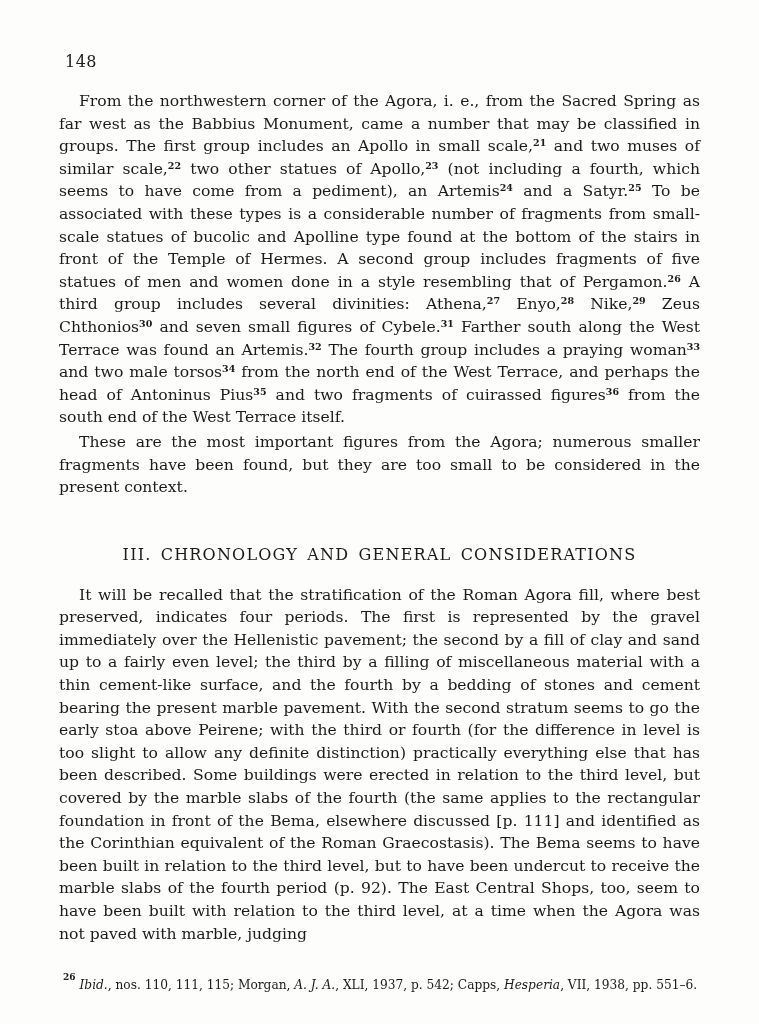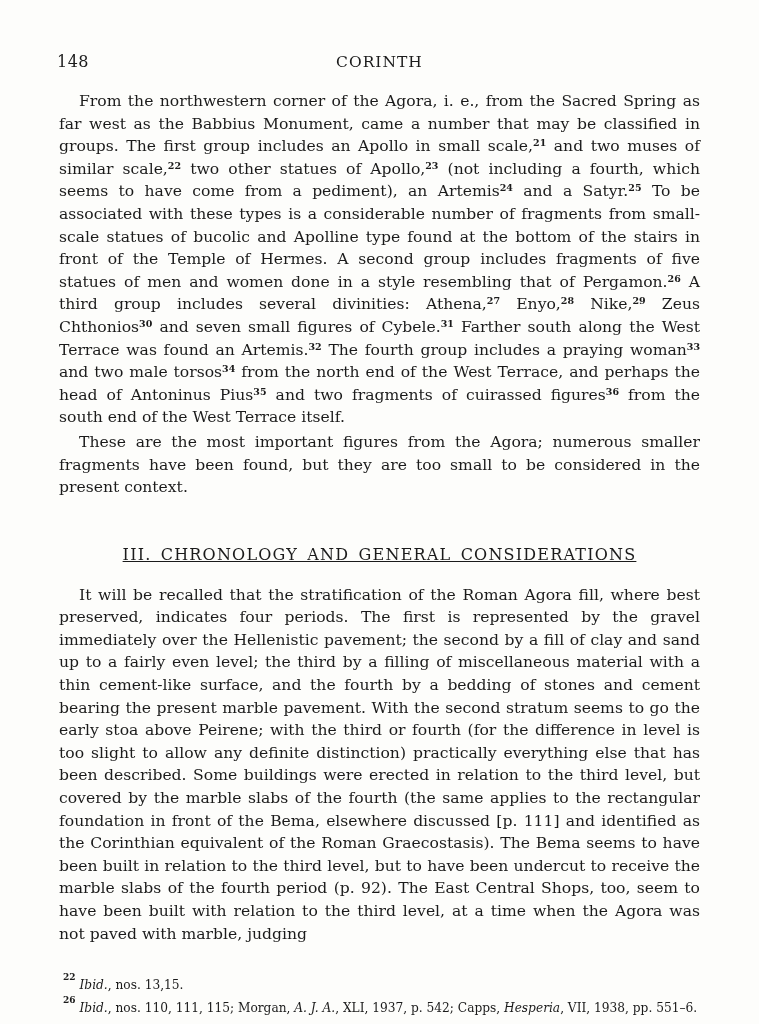--- a/index.html
+++ b/index.html
@@ -9,21 +9,21 @@
     height: 1024px;
     margin: 0 auto;
     background: #fdfdfb;
     box-sizing: border-box;
     padding: 52px 57px 0 57px;
     font-family: "DejaVu Serif", serif;
     color: #1b1b1b;
     overflow: hidden;
   }
   .pagehead { position: relative; height: 20px; margin-bottom: 18px; }
-  .pagenum  { position: absolute; left: 0; top: 0; font-size: 16px; letter-spacing: 0.5px; }
+  .pagenum  { position: absolute; left: 8px; top: 0; font-size: 16px; letter-spacing: 0.5px; }
   .runhead  { position: absolute; left: 0; right: 0; top: 1px; text-align: center;
               font-size: 15.5px; letter-spacing: 1px; }
   .bodytext p {
     margin: 2px;
     text-indent: 20px;
     text-align: justify;
     font-size: 15.6px;
     line-height: 22.6px;
   }
   sup.ref {
@@ -35,21 +35,20 @@
     font-weight: 700;
     letter-spacing: 0;
   }
   .secheading {
     margin: 46px 0 20px 0;
     text-align: center;
     font-weight: 400;
     font-size: 16px;
     letter-spacing: 1.2px;
     word-spacing: 3px;
-    text-decoration: underline;
   }
   .footnotes { margin-top: 27px; font-size: 12.2px; line-height: 19px; }
   .fn-row { display: flex; }
   .fn { white-space: nowrap; box-sizing: border-box; }
   .fn:first-child { padding-left: 6px; }
   .fn-row.two  .fn:nth-child(1) { width: 348px; flex: none; }
   .fn-row.two  .fn:nth-child(2) { flex: 1; }
   .fn-row.three .fn:nth-child(1) { width: 348px; flex: none; }
   .fn-row.three .fn:nth-child(2) { width: 150px; flex: none; }
   .fn-row.three .fn:nth-child(3) { flex: 1; }
@@ -61,35 +60,33 @@
     top: -4px;
     margin-right: 4px;
   }
 </style>
 </head>
 <body>
 
 <div class="page">
   <div class="pagehead">
     <span class="pagenum">148</span>
-    <span class="runhead">CORINTH</span>
   </div>
 
   <div class="bodytext">
       <p><span>From the northwestern corner of the Agora, i. e., from the Sacred Spring as far west as the Babbius Monument, came a number that may be classified in groups. The first group includes an Apollo in small scale,</span><sup class="ref">21</sup><span> and two muses of similar scale,</span><sup class="ref">22</sup><span> two other statues of Apollo,</span><sup class="ref">23</sup><span> (not including a fourth, which seems to have come from a pediment), an Artemis</span><sup class="ref">24</sup><span> and a Satyr.</span><sup class="ref">25</sup><span> To be associated with these types is a considerable number of fragments from small-scale statues of bucolic and Apolline type found at the bottom of the stairs in front of the Temple of Hermes. A second group includes fragments of five statues of men and women done in a style resembling that of Pergamon.</span><sup class="ref">26</sup><span> A third group includes several divinities: Athena,</span><sup class="ref">27</sup><span> Enyo,</span><sup class="ref">28</sup><span> Nike,</span><sup class="ref">29</sup><span> Zeus Chthonios</span><sup class="ref">30</sup><span> and seven small figures of Cybele.</span><sup class="ref">31</sup><span> Farther south along the West Terrace was found an Artemis.</span><sup class="ref">32</sup><span> The fourth group includes a praying woman</span><sup class="ref">33</sup><span> and two male torsos</span><sup class="ref">34</sup><span> from the north end of the West Terrace, and perhaps the head of Antoninus Pius</span><sup class="ref">35</sup><span> and two fragments of cuirassed figures</span><sup class="ref">36</sup><span> from the south end of the West Terrace itself.</span></p>
       <p><span>These are the most important figures from the Agora; numerous smaller fragments have been found, but they are too small to be considered in the present context.</span></p>
     </div>
 
   <div class="secheading">III. CHRONOLOGY AND GENERAL CONSIDERATIONS</div>
 
   <div class="bodytext">
       <p><span>It will be recalled that the stratification of the Roman Agora fill, where best preserved, indicates four periods. The first is represented by the gravel immediately over the Hellenistic pavement; the second by a fill of clay and sand up to a fairly even level; the third by a filling of miscellaneous material with a thin cement-like surface, and the fourth by a bedding of stones and cement bearing the present marble pavement. With the second stratum seems to go the early stoa above Peirene; with the third or fourth (for the difference in level is too slight to allow any definite distinction) practically everything else that has been described. Some buildings were erected in relation to the third level, but covered by the marble slabs of the fourth (the same applies to the rectangular foundation in front of the Bema, elsewhere discussed [p. 111] and identified as the Corinthian equivalent of the Roman Graecostasis). The Bema seems to have been built in relation to the third level, but to have been undercut to receive the marble slabs of the fourth period (p. 92). The East Central Shops, too, seem to have been built with relation to the third level, at a time when the Agora was not paved with marble, judging</span></p>
     </div>
 
   <div class="footnotes">
       <div class="fn-row two">
-        <div class="fn"><sup class="fn-num">22</sup><i>Ibid.</i><span>, nos. 13,15.</span></div>
       </div>
       <div class="fn-row full">
         <div class="fn"><sup class="fn-num">26</sup><i>Ibid.</i><span>, nos. 110, 111, 115; Morgan, </span><i>A. J. A.</i><span>, XLI, 1937, p. 542; Capps, </span><i>Hesperia</i><span>, VII, 1938, pp. 551–6.</span></div>
       </div>
     </div>
 </div>
 
 </body></html>

